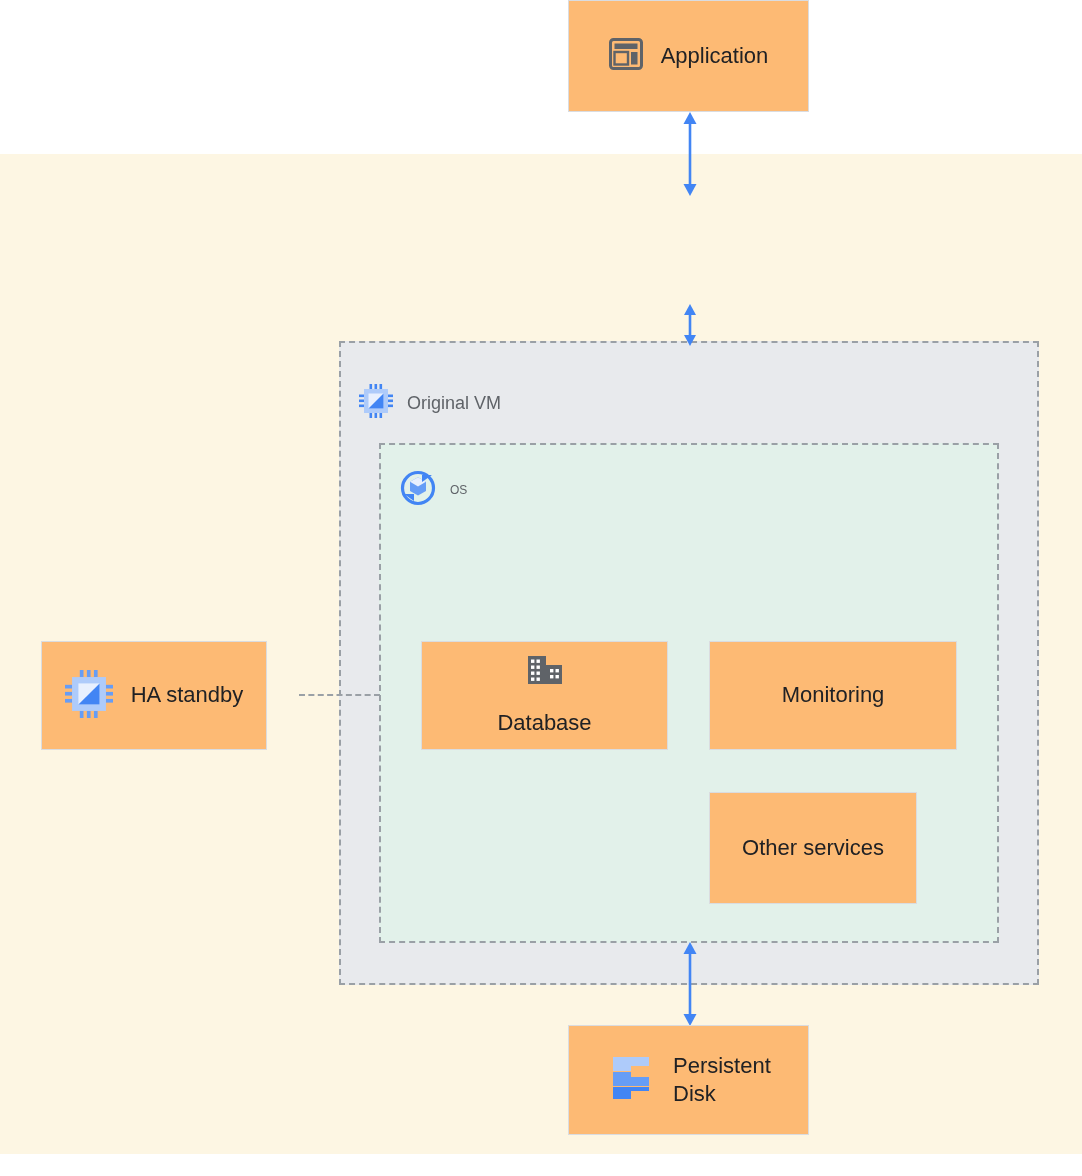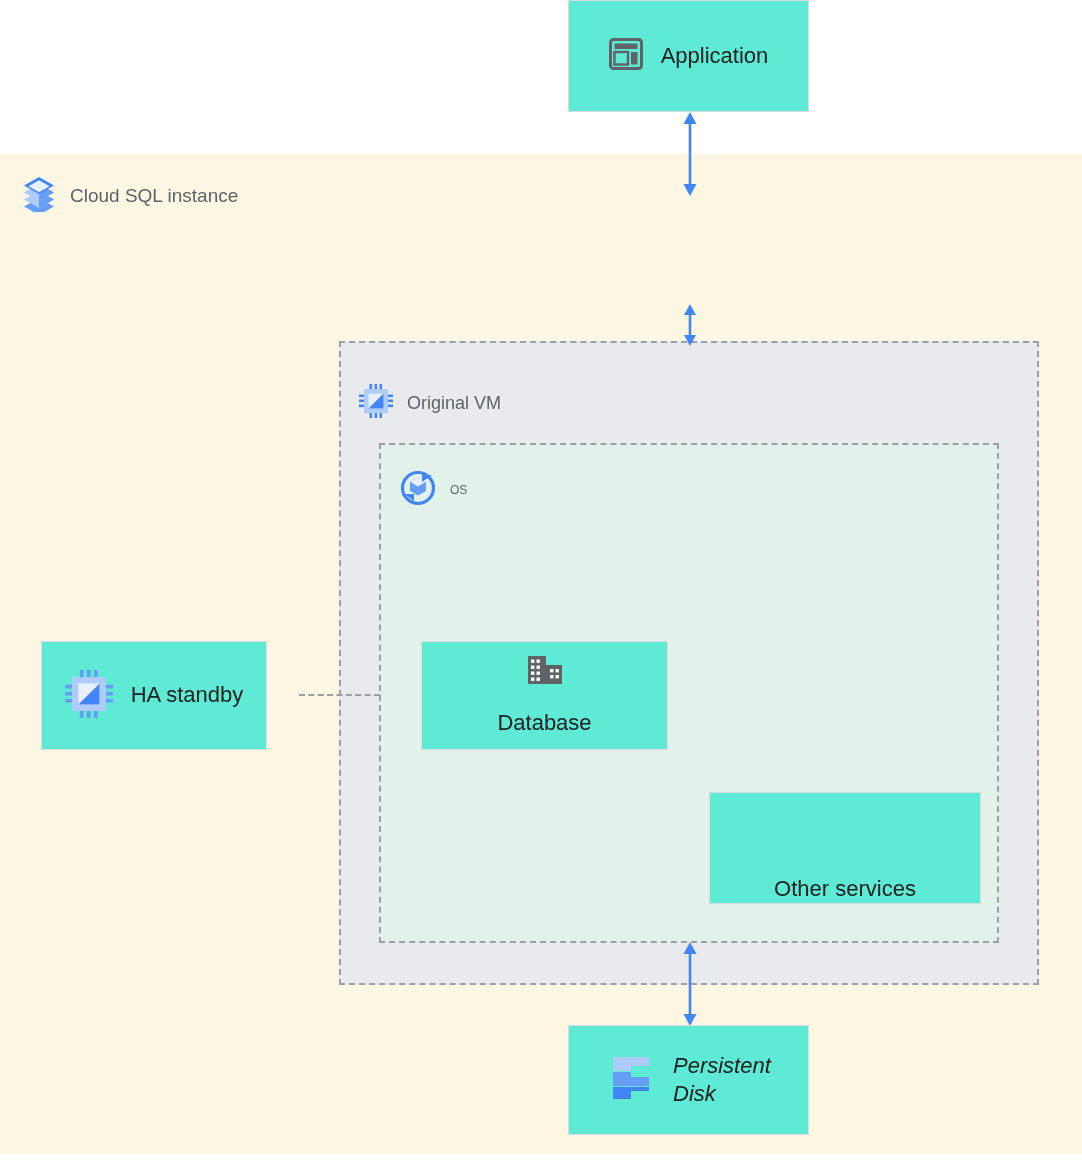--- a/index.html
+++ b/index.html
@@ -81,21 +81,21 @@
     top: 470px;
   }
   #os-label .rl-text {
     font-size: 12px;
     color: #5f6368;
   }
 
   
   .node {
     position: absolute;
-    background: #5eead4;
+    background: #fdba74;
     border: 1px solid #dadce0;
     box-sizing: border-box;
     display: flex;
     align-items: center;
     justify-content: center;
     gap: 18px;
   }
   .node .node-label {
     font-size: 22px;
     color: #202124;
@@ -106,24 +106,24 @@
     text-align: center;
   }
 
   
   #node-application   { left: 568px; top: 0px;    width: 241px; height: 112px; }
   #node-static-ip     { left: 568px; top: 193px;  width: 241px; height: 112px; }
   #node-ha-standby    { left: 41px;  top: 641px;  width: 226px; height: 109px; }
   #node-database      { left: 421px; top: 641px;  width: 247px; height: 109px; flex-direction: column; }
   #node-logging       { left: 709px; top: 485px;  width: 248px; height: 112px; }
   #node-monitoring    { left: 709px; top: 641px;  width: 248px; height: 109px; }
-  #node-other         { left: 709px; top: 792px;  width: 272px; height: 112px; align-items: flex-end; }
+  #node-other         { left: 709px; top: 792px;  width: 208px; height: 112px; }
   #node-persistent    { left: 568px; top: 1025px; width: 241px; height: 110px; }
 
-  #node-persistent { gap: 22px; justify-content: flex-start; padding-left: 42px; font-style: italic; }
+  #node-persistent { gap: 22px; justify-content: flex-start; padding-left: 42px; }
   #node-persistent .node-label { text-align: left; }
 
   
   .conn {
     position: absolute;
   }
   .dashed-line {
     position: absolute;
     border-top: 2px dashed #9aa0a6;
   }
@@ -136,34 +136,20 @@
   
   .icon { display: block; flex: 0 0 auto; }
 </style>
 </head>
 <body>
 
 <div id="canvas">
 
   <div class="region-cloudsql"></div>
 
-  <div class="region-label" id="cloudsql-label">
-    <span class="icon">
-      <svg width="34" height="36" viewBox="0 0 34 36">
-        <polygon points="17,22 32,30.5 17,39 2,30.5" fill="#669df6"></polygon>
-        <polygon points="17,15 32,23.5 17,32 2,23.5" fill="#aecbfa"></polygon>
-        <polygon points="17,15 32,23.5 17,32" fill="#669df6"></polygon>
-        <polygon points="17,8 32,16.5 17,25 2,16.5" fill="#aecbfa"></polygon>
-        <polygon points="17,8 32,16.5 17,25" fill="#669df6"></polygon>
-        <polygon points="17,1 32,9.5 17,18 2,9.5" fill="#4285f4"></polygon>
-        <polygon points="17,4.2 27.5,10.2 17,16.2 6.5,10.2" fill="#e8f0fe"></polygon>
-      </svg>
-    </span>
-    <span class="rl-text">Cloud SQL instance</span>
-  </div>
 
   <div class="region-vm"></div>
 
   <div class="region-label" id="vm-label">
     <span class="icon">
       <svg width="34" height="34" viewBox="0 0 34 34">
         <g fill="#4285f4">
           <rect x="10.5" y="0" width="2.6" height="5"></rect>
           <rect x="15.5" y="0" width="2.6" height="5"></rect>
           <rect x="20.5" y="0" width="2.6" height="5"></rect>
@@ -276,20 +262,23 @@
           <rect x="28.5" y="16" width="3.4" height="3.4"></rect>
           <rect x="23" y="22" width="3.4" height="3.4"></rect>
           <rect x="28.5" y="22" width="3.4" height="3.4"></rect>
         </g>
       </svg>
     </span>
     <span class="node-label">Database</span>
   </div>
 
 
+  <div class="node text-only" id="node-monitoring">
+    <span class="node-label">Monitoring</span>
+  </div>
 
   <div class="node text-only" id="node-other">
     <span class="node-label">Other services</span>
   </div>
 
   <div class="node" id="node-persistent">
     <span class="icon">
       <svg width="40" height="46" viewBox="0 0 40 46">
         <polygon points="2,2 38,2 38,11 20,11 20,16 2,16" fill="#aecbfa"></polygon>
         <polygon points="2,17 20,17 20,22 38,22 38,31 2,31" fill="#669df6"></polygon>

